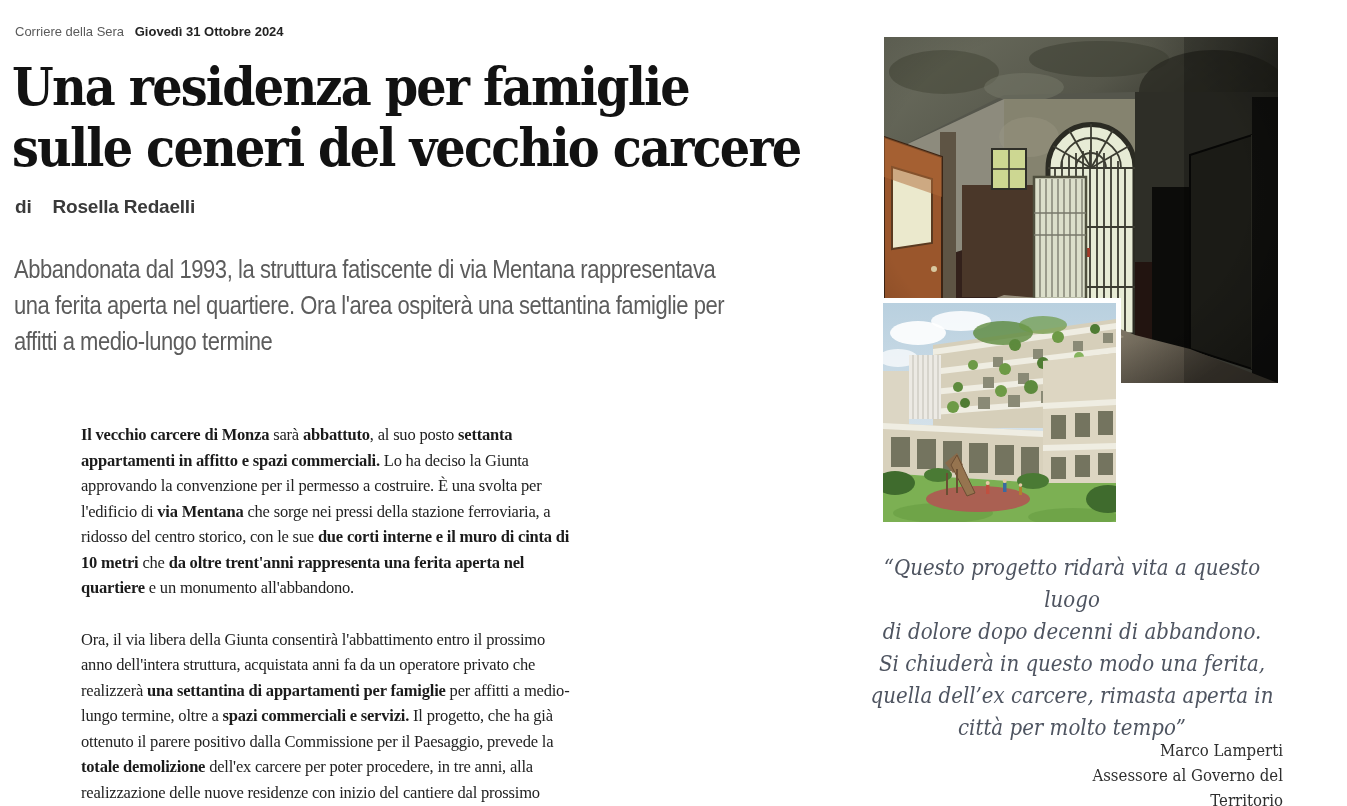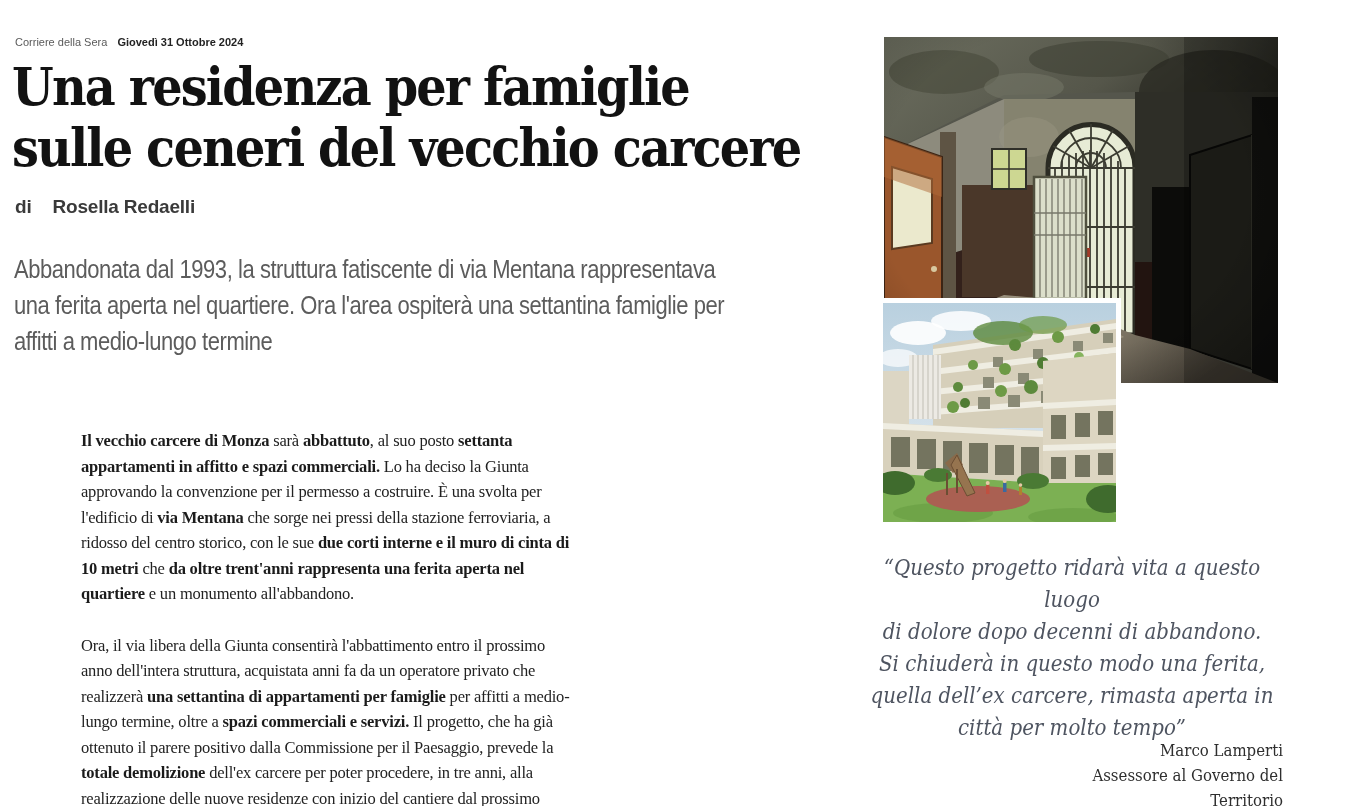--- a/index.html
+++ b/index.html
@@ -1,38 +1,38 @@
 <!DOCTYPE html>
 <html><head>
 <meta charset="utf-8">
 <style>
   html,body{margin:0;padding:0;background:#ffffff;}
   .page{position:relative;width:1347px;height:806px;background:#fff;overflow:hidden;
         font-family:"Liberation Sans",sans-serif;}
 
-  .masthead{position:absolute;left:15px;top:36px;font-size:11px;color:#5a5a5a;}
+  .masthead{position:absolute;left:15px;top:24px;font-size:13px;color:#5a5a5a;}
   .masthead .date{font-weight:bold;color:#232323;margin-left:7px;}
 
   .headline{position:absolute;left:12px;top:56px;margin:0;
             font-family:"DejaVu Serif",serif;font-weight:bold;font-size:52px;line-height:61px;
             color:#121212;letter-spacing:-2px;transform:scaleX(0.92);transform-origin:0 0;
             white-space:nowrap;}
 
   .byline{position:absolute;left:15px;top:196px;font-size:19px;font-weight:bold;
           color:#3a3a3a;letter-spacing:-0.2px;}
   .byline .author{margin-left:21px;}
 
   .standfirst{position:absolute;left:14px;top:251px;font-size:25px;line-height:36px;
               color:#5c5c5c;letter-spacing:-0.5px;transform:scaleX(0.88);
               transform-origin:0 0;white-space:nowrap;}
 
   .body-col{position:absolute;left:81px;top:412px;width:497px;
             font-family:"Liberation Serif",serif;font-size:16.5px;line-height:25.5px;
             color:#222;letter-spacing:-0.2px;}
-  .par{margin:16px 0 26px 0;}
+  .par{margin:10px 0 26px 0;}
   .par .b{font-weight:bold;color:#1b1b1b;}
 
   .photo{position:absolute;}
   .photo svg{display:block;}
   .prison{left:884px;top:37px;}
   .render{left:883px;top:298px;border-top:5px solid #fff;border-right:5px solid #fff;}
 
   .quote{position:absolute;left:836px;top:552px;width:472px;margin:0;text-align:center;
          font-family:"DejaVu Serif",serif;font-style:italic;font-size:22px;line-height:32px;
          color:#4e5460;transform:scaleX(0.9);transform-origin:50% 0;}

